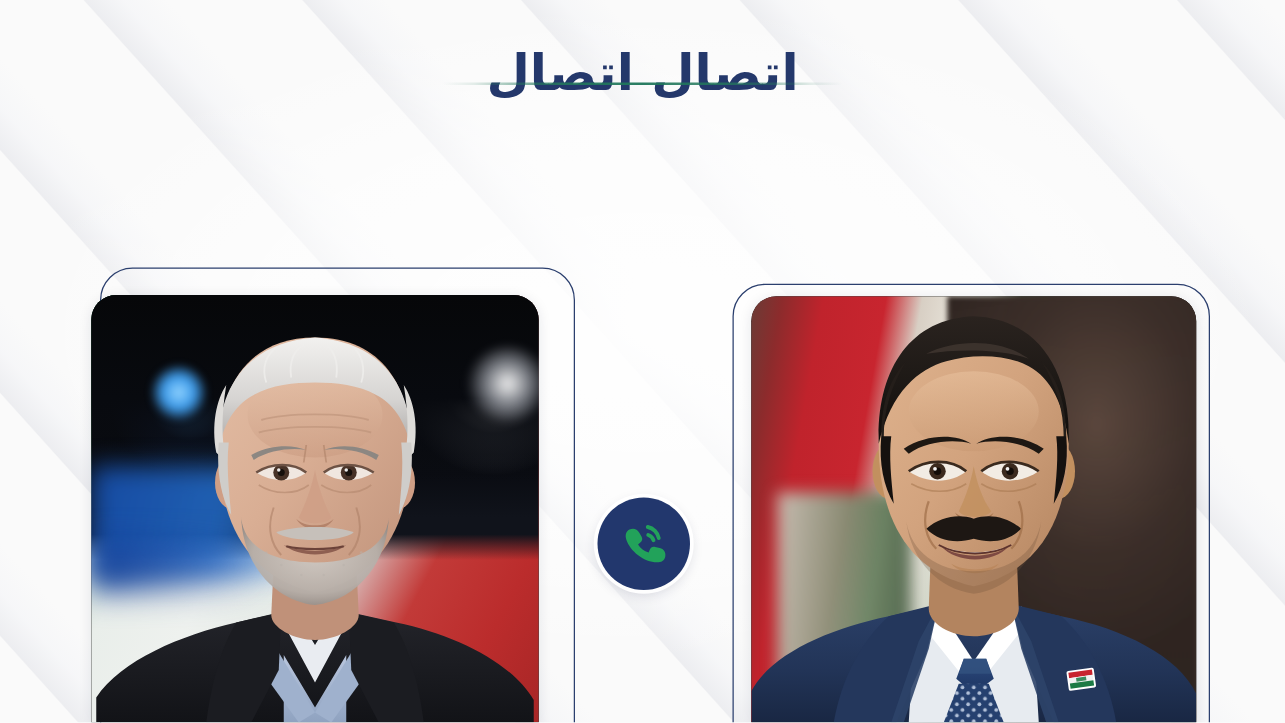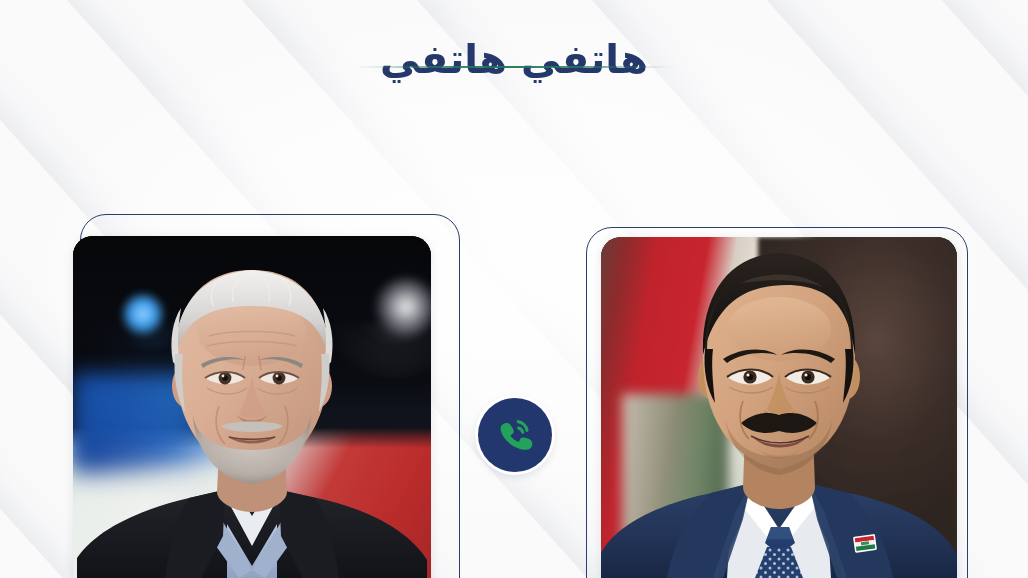--- a/index.html
+++ b/index.html
@@ -156,21 +156,21 @@
     display:flex;align-items:center;justify-content:center;
   }
   #phone-badge svg{display:block;}
 </style>
 </head>
 <body>
 
 <div id="stage">
 
   <div class="title-wrap">
-    <div class="title">هاتفي هاتفي</div>
+    <div class="title">اتصال اتصال</div>
   </div>
   <div class="title-rule"></div>
 
   <div class="card" id="card-left">
     <div class="card-frame"></div>
     <div class="photo">
       <div class="scene">
         <div class="lp-bg"></div>
         <div class="lp-darkcap"></div>
         <div class="lp-blueband"></div>

